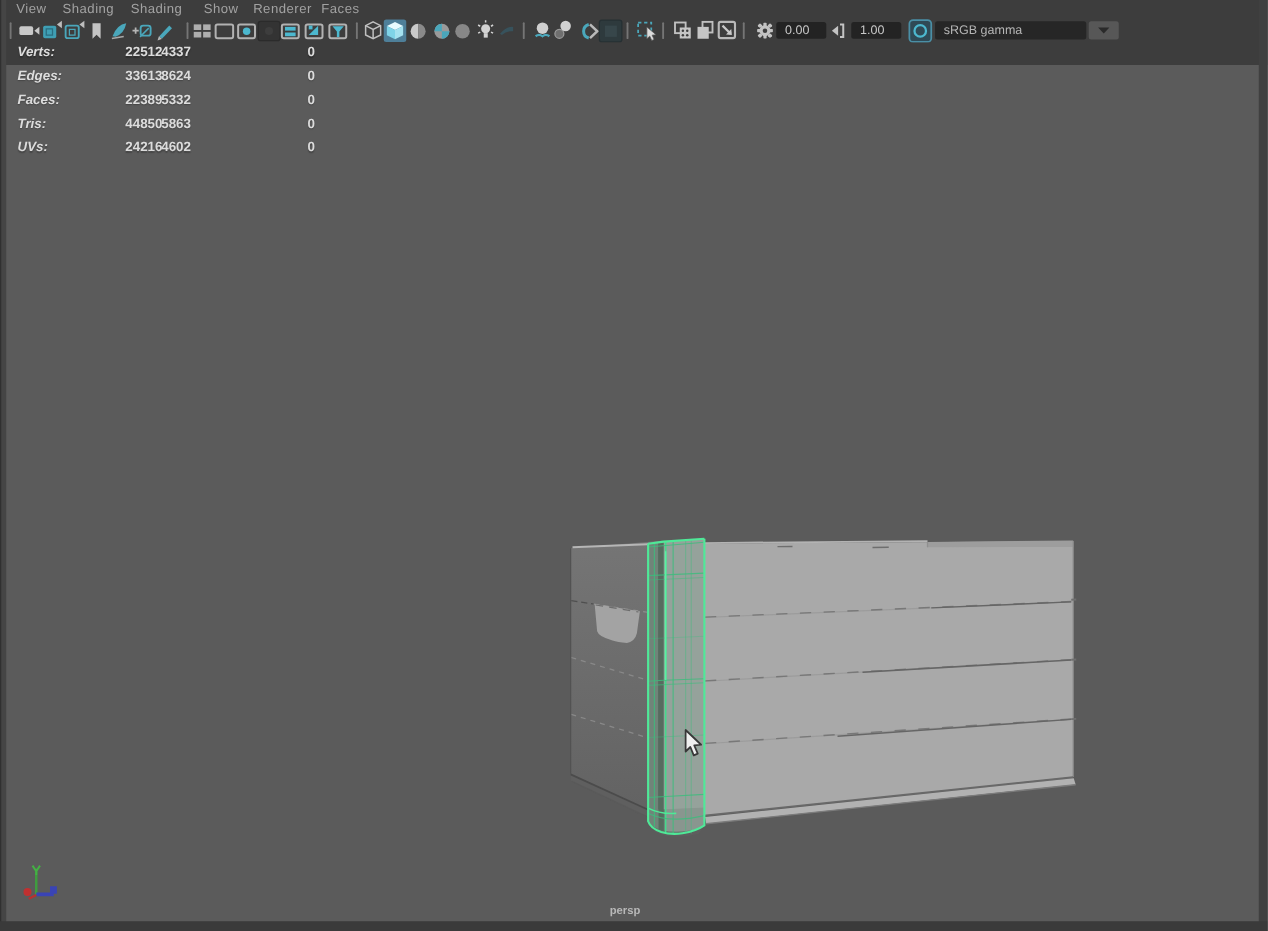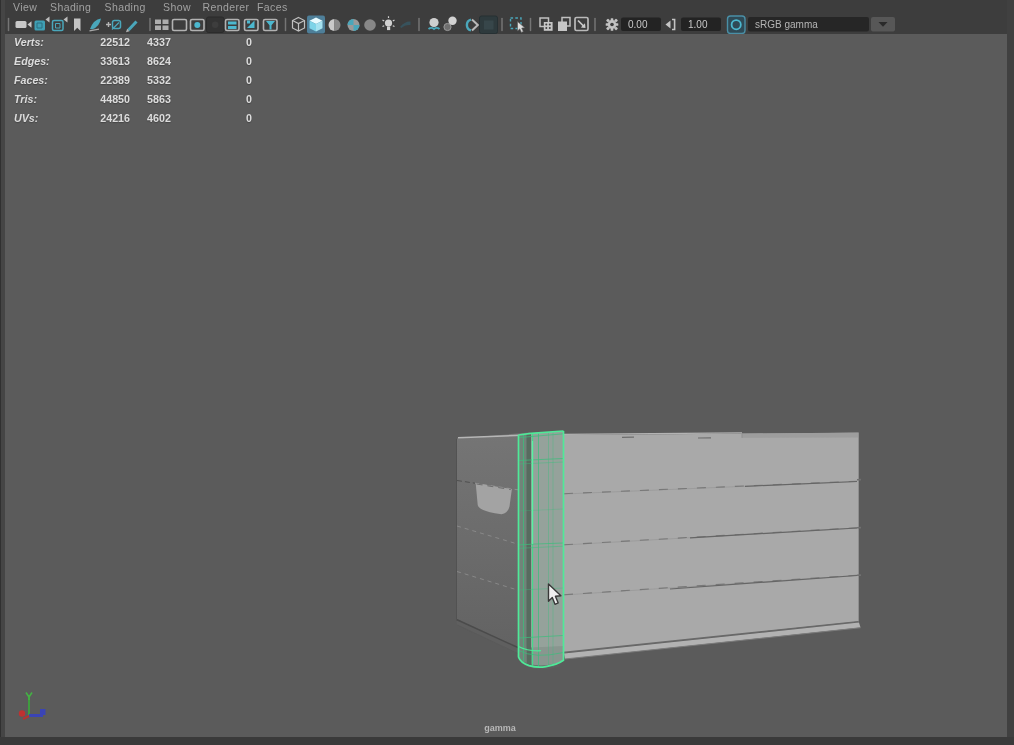--- a/index.html
+++ b/index.html
@@ -1,28 +1,28 @@
 <!DOCTYPE html>
 <html><head>
 <meta charset="utf-8">
 <style>
   html,body{margin:0;padding:0;}
   body{width:1014px;height:745px;position:relative;background:#5b5b5b;
        font-family:"Liberation Sans",sans-serif;overflow:hidden;}
-  #topbar{position:absolute;left:0;top:0;width:1014px;height:34px;background:#3d3d3d;}
+  #topbar{position:absolute;left:0;top:0;width:1014px;height:52px;background:#3d3d3d;}
   .menu{position:absolute;top:1px;font-size:10.5px;color:#a2a2a2;letter-spacing:0.4px;}
   #leftedge{position:absolute;left:0;top:0;width:5px;height:745px;background:#454545;}
   #leftedge2{position:absolute;left:0;top:0;width:1px;height:745px;background:#303030;}
   #rightedge{position:absolute;left:1007px;top:0;width:7px;height:745px;background:#404040;}
   #bottomedge{position:absolute;left:0;top:737px;width:1014px;height:8px;background:#3a3a3a;}
   .hudrow{position:absolute;font-size:10.7px;font-weight:bold;color:#dcdcdc;
           text-shadow:0 1px 1px rgba(0,0,0,0.25);}
   .hl{position:absolute;left:0;top:0;font-style:italic;}
   .n1{position:absolute;width:116px;text-align:right;left:14px;top:0;}
-  .n2{position:absolute;width:60px;text-align:center;left:129px;top:0;}
+  .n2{position:absolute;width:60px;text-align:left;left:129px;top:0;}
   .n3{position:absolute;width:60px;text-align:right;left:192px;top:0;}
   #persp{position:absolute;left:450px;top:723px;width:100px;text-align:center;
          font-size:9px;font-weight:bold;color:#b8b8b8;}
   svg{position:absolute;display:block;}
 </style>
 </head>
 <body>
   <div id="topbar">
     <span class="menu" style="left:13px">View</span>
     <span class="menu" style="left:50px">Shading</span>
@@ -315,17 +315,17 @@
     <g>
       <path d="M29,716 L29,697" stroke="#3f9c3f" stroke-width="2"></path>
       <path d="M29,697 L26,692.5 M29,697 L32,692.5 M29,700 L29,695" stroke="#44b044" stroke-width="1.6"></path>
       <path d="M29,715.5 L43,715.5" stroke="#3a44b5" stroke-width="3"></path>
       <rect x="40" y="709" width="5.5" height="6" fill="#3a44b5"></rect>
       <path d="M29,716 L23,719" stroke="#b83030" stroke-width="2"></path>
       <circle cx="22" cy="713.5" r="3.2" fill="#c03030"></circle>
     </g>
   </svg>
 
-  <div id="persp">gamma</div>
+  <div id="persp">persp</div>
   <div id="leftedge"></div>
   <div id="leftedge2"></div>
   <div id="rightedge"></div>
   <div id="bottomedge"></div>
 
 </body></html>

